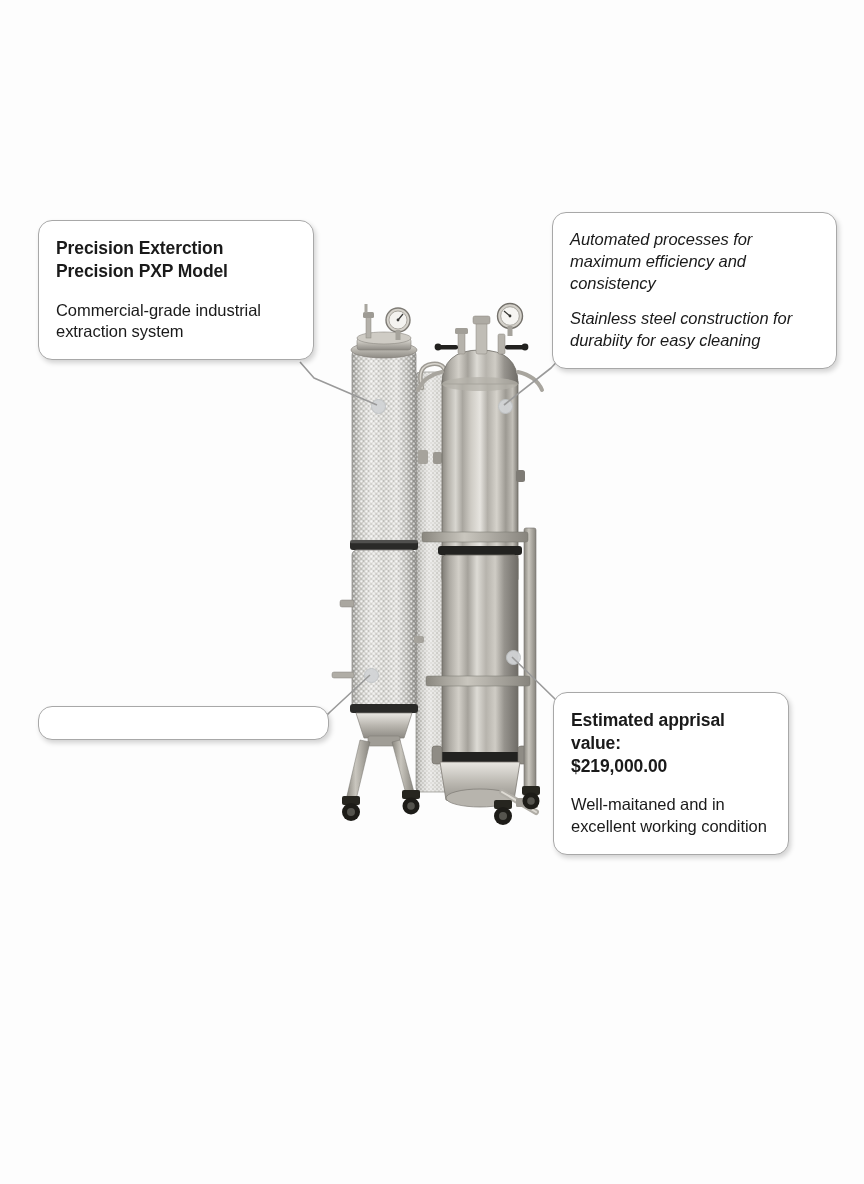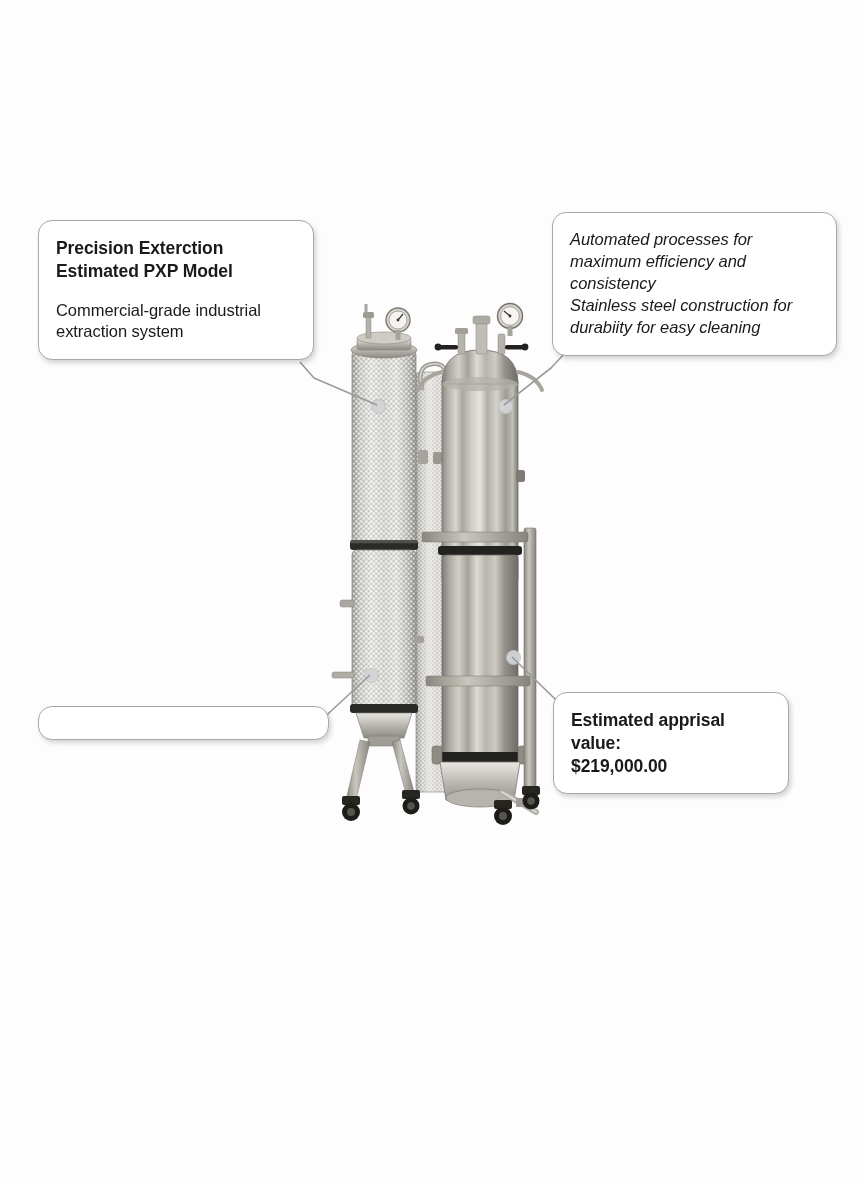--- a/index.html
+++ b/index.html
@@ -58,21 +58,21 @@
     font-size: 16.5px;
     line-height: 1.33;
     letter-spacing: -0.05px;
   }
   .callout p.title {
     font-weight: bold;
     font-size: 17.5px;
     line-height: 1.3;
     letter-spacing: -0.1px;
   }
-  .callout p + p { }
+  .callout p + p { margin-top: 13px; }
   .callout p.title + p { margin-top: 17px; }
 
   #callout-top-left    { left: 38px;  top: 220px; width: 276px; }
   #callout-top-right   { left: 552px; top: 212px; width: 285px; font-style: italic; }
   #callout-bottom-left { left: 38px;  top: 706px; width: 291px; }
   #callout-bottom-right{ left: 553px; top: 692px; width: 236px; }
 
   
   .marker {
     position: absolute;
@@ -287,29 +287,30 @@
   <div class="marker" style="left:506px; top:650px;"></div>
 
   <svg id="leaders" viewBox="0 0 864 1184" xmlns="http://www.w3.org/2000/svg">
     <polyline points="300,362 314,378 377,405" fill="none" stroke="#9a9a9a" stroke-width="1.6" stroke-linejoin="round"></polyline>
     <polyline points="566,352 551,368 504,405" fill="none" stroke="#9a9a9a" stroke-width="1.6" stroke-linejoin="round"></polyline>
     <polyline points="316,726 330,712 370,675" fill="none" stroke="#9a9a9a" stroke-width="1.6" stroke-linejoin="round"></polyline>
     <polyline points="568,712 554,698 512,657" fill="none" stroke="#9a9a9a" stroke-width="1.6" stroke-linejoin="round"></polyline>
   </svg>
 
   <div class="callout" id="callout-top-left">
-    <p class="title"><span>Precision Exterction</span><br><span>Estimated PXP Model</span></p>
+    <p class="title"><span>Precision Exterction</span><br><span>Precision PXP Model</span></p>
     <p>Commercial-grade industrial extraction system</p>
   </div>
 
   <div class="callout" id="callout-top-right">
     <p>Automated processes for maximum efficiency and consistency</p>
     <p>Stainless steel construction for durabiity for easy cleaning</p>
   </div>
 
   <div class="callout" id="callout-bottom-left">
   </div>
 
   <div class="callout" id="callout-bottom-right">
     <p class="title"><span>Estimated apprisal value:</span><br><span>$219,000.00</span></p>
+    <p>Well-maitaned and in excellent working condition</p>
   </div>
 
 </div>
 
 </body></html>

